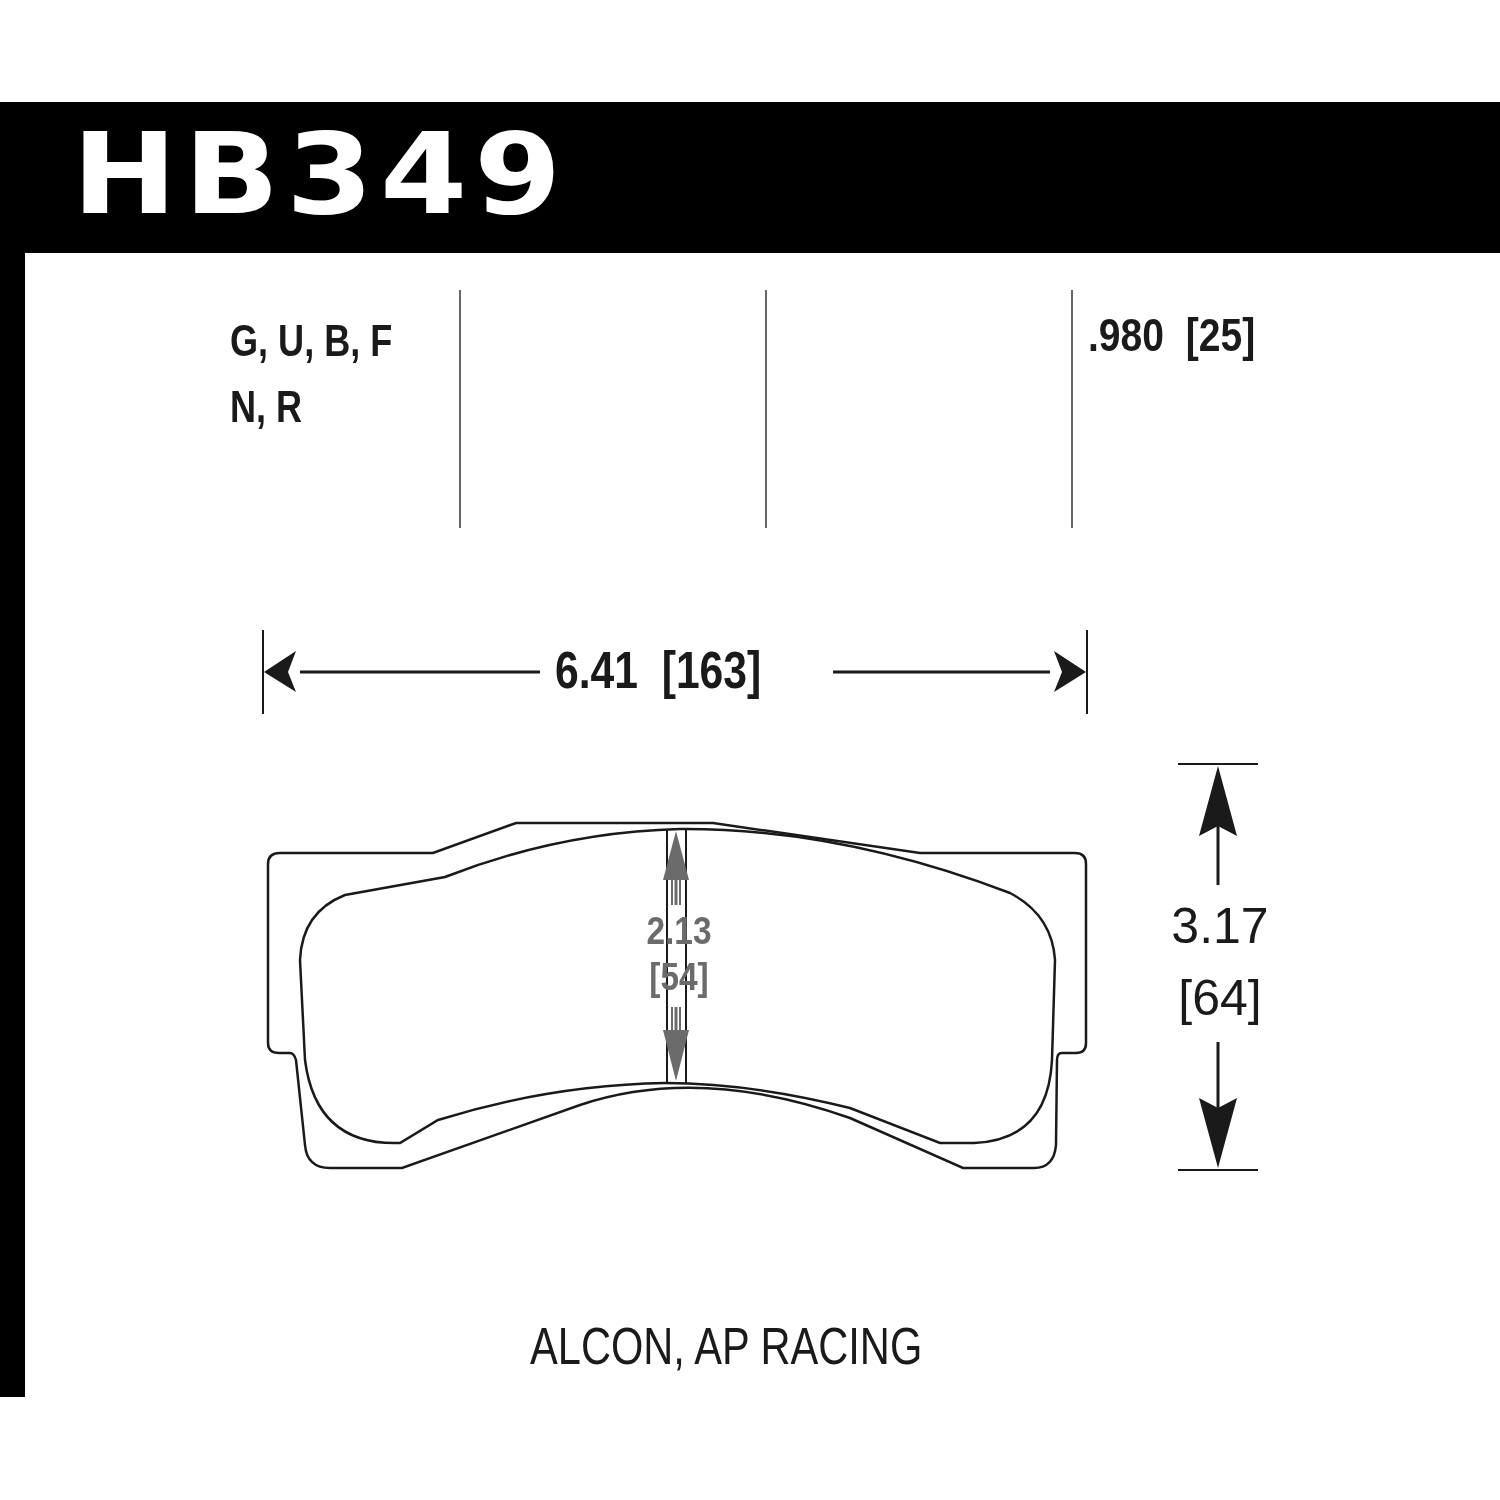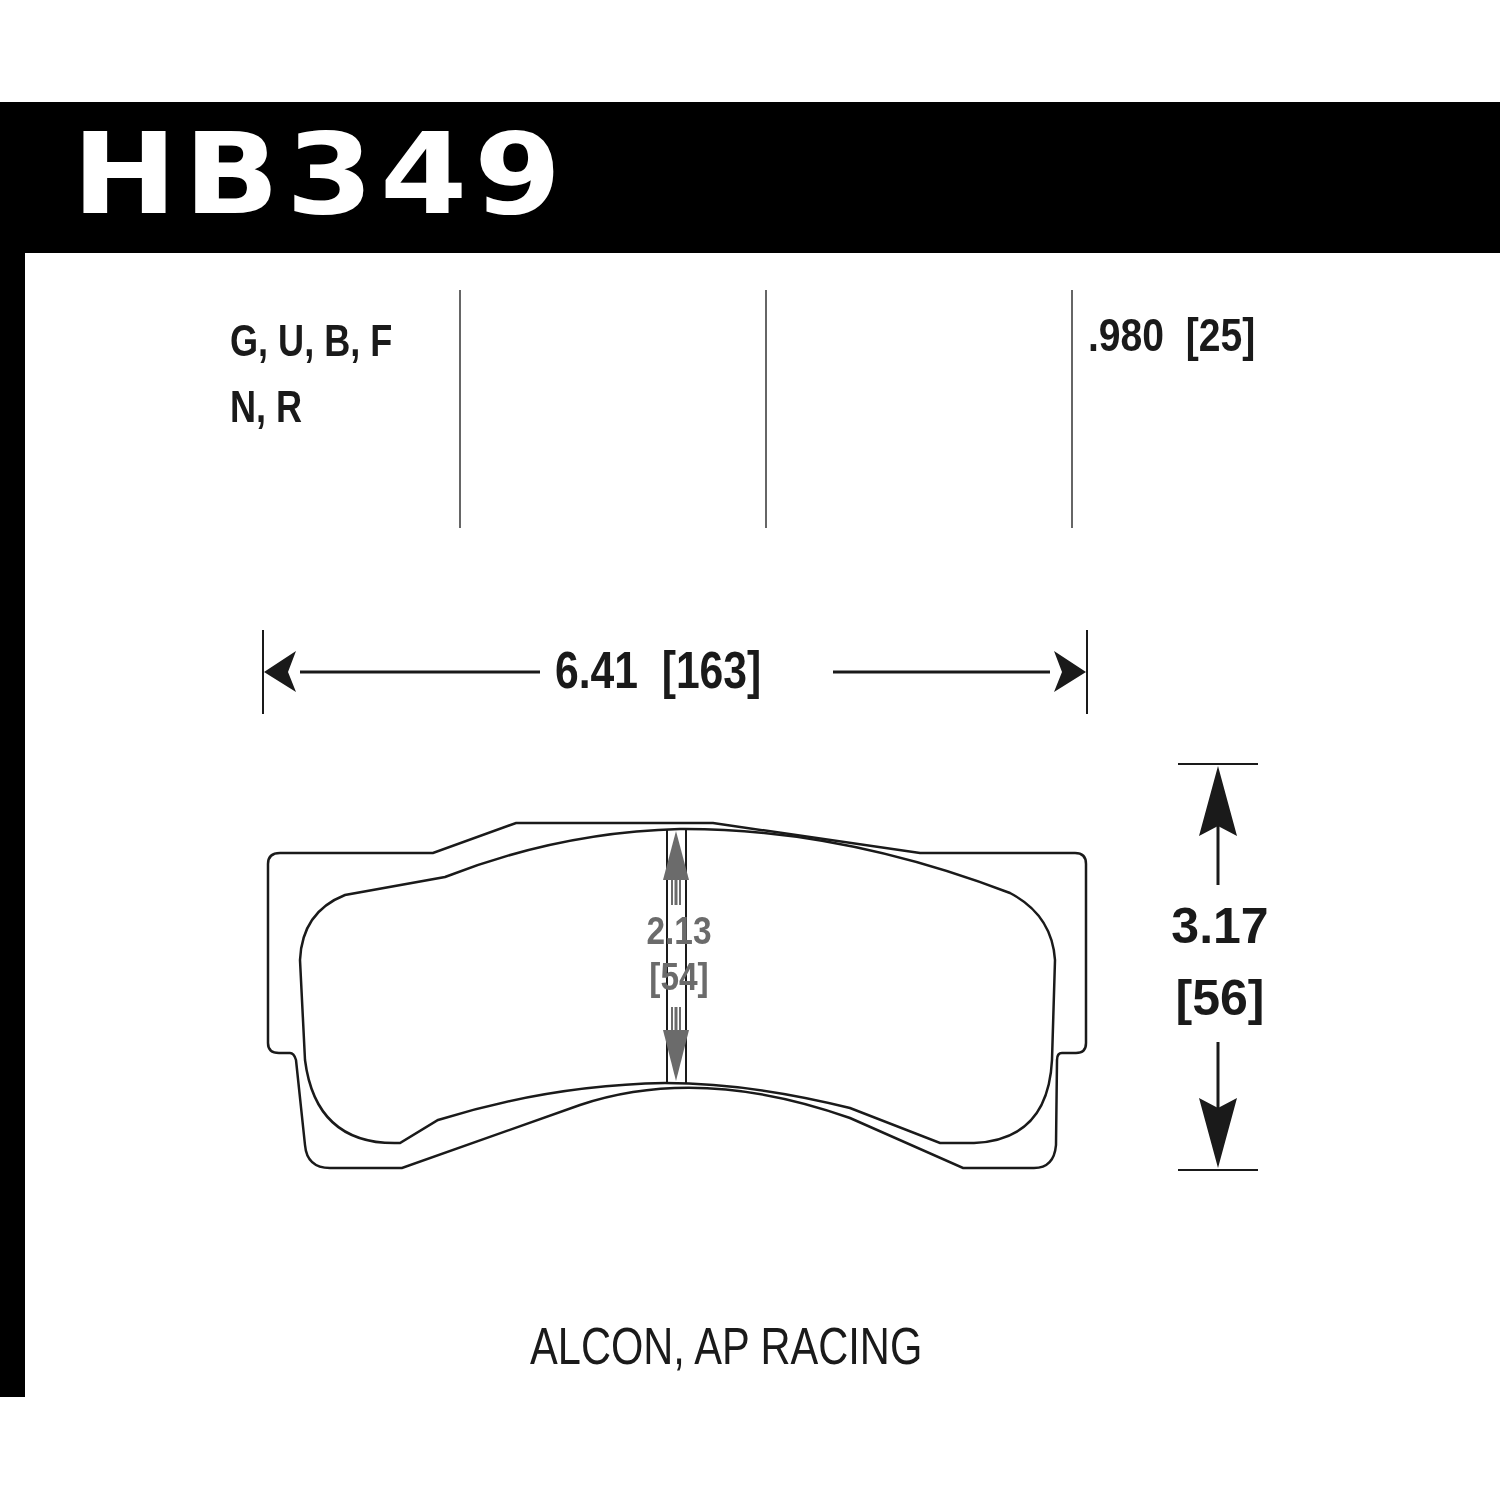--- a/index.html
+++ b/index.html
@@ -11,21 +11,21 @@
                    font-weight: bold; font-size: 112px; letter-spacing: 6px; color: #fff; line-height: 1;
                    transform: scaleX(1.12); transform-origin: left top; }
     .compounds { position: absolute; left: 230px; top: 308px; font-weight: bold; font-size: 44px;
                  line-height: 66px; color: #1a1a1a; transform: scaleX(0.82); transform-origin: left top; }
     .thickness { position: absolute; left: 1088px; top: 308px; font-weight: bold; font-size: 46px;
                  color: #1a1a1a; transform: scaleX(0.85); transform-origin: left top; white-space: pre; }
     .vline { position: absolute; top: 290px; width: 2px; height: 238px; background: #666; }
     .width-label { position: absolute; left: 555px; top: 640px; font-weight: bold; font-size: 52px;
                    transform: scaleX(0.82); transform-origin: left top; white-space: pre; }
     .height-label { position: absolute; left: 1160px; top: 890px; width: 120px; text-align: center;
-                    font-weight: bold; font-size: 50px; line-height: 72px; }
+                    font-weight: normal; font-size: 50px; line-height: 72px; }
     .inner-label { position: absolute; left: 625px; top: 908px; width: 108px; text-align: center;
                    font-weight: bold; font-size: 38px; line-height: 46px; color: #6b6b6b;
                    transform: scaleX(0.88); transform-origin: center top; }
     .application { position: absolute; left: 530px; top: 1316px; font-size: 52px; color: #1a1a1a;
                    transform: scaleX(0.8); transform-origin: left top; white-space: pre; }
     svg.drawing { position: absolute; left: 0; top: 0; }
   </style>
 </head>
 <body>
 
@@ -79,21 +79,21 @@
     <line x1="680" y1="1007" x2="680" y2="1030" stroke="#6b6b6b" stroke-width="2"></line>
     <polygon points="676,831 663,880 689,880" fill="#6b6b6b"></polygon>
     <polygon points="676,1081 663,1030 689,1030" fill="#6b6b6b"></polygon>
   </g>
 </svg>
 
 <div class="width-label">6.41  [163]</div>
 
 <div class="height-label">
   <div>3.17</div>
-  <div>[56]</div>
+  <div>[64]</div>
 </div>
 
 <div class="inner-label">
   <div>2.13</div>
   <div>[54]</div>
 </div>
 
 <div class="application">ALCON, AP RACING</div>
 
 </body></html>

